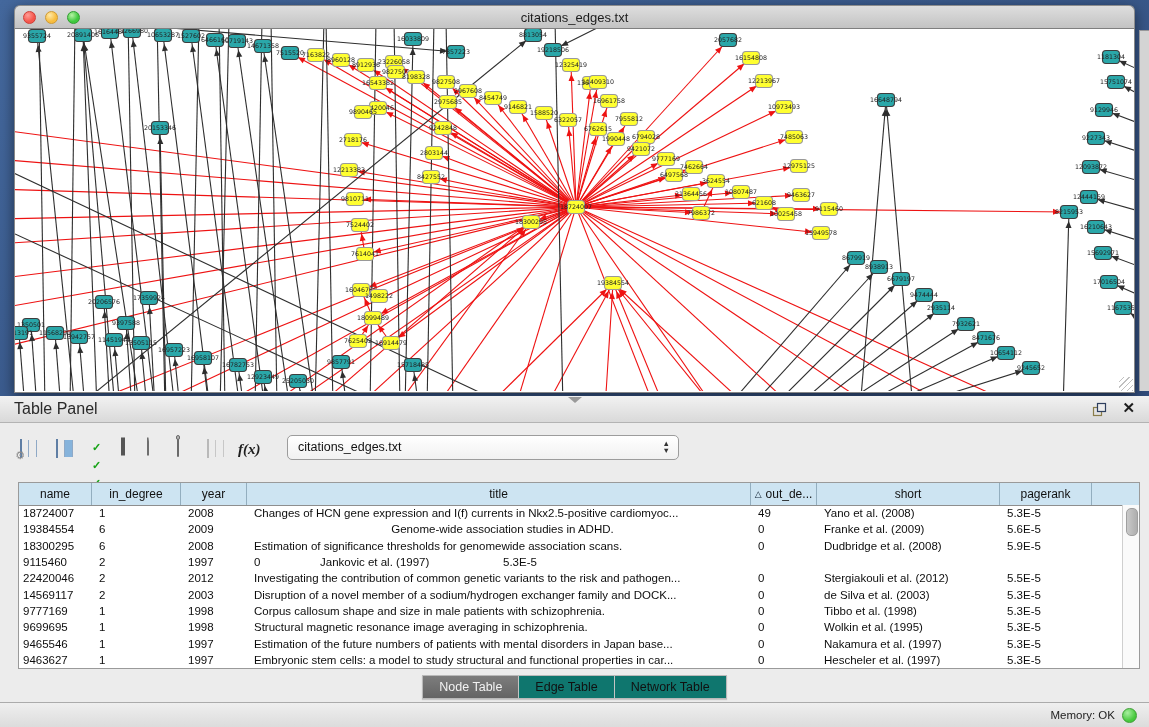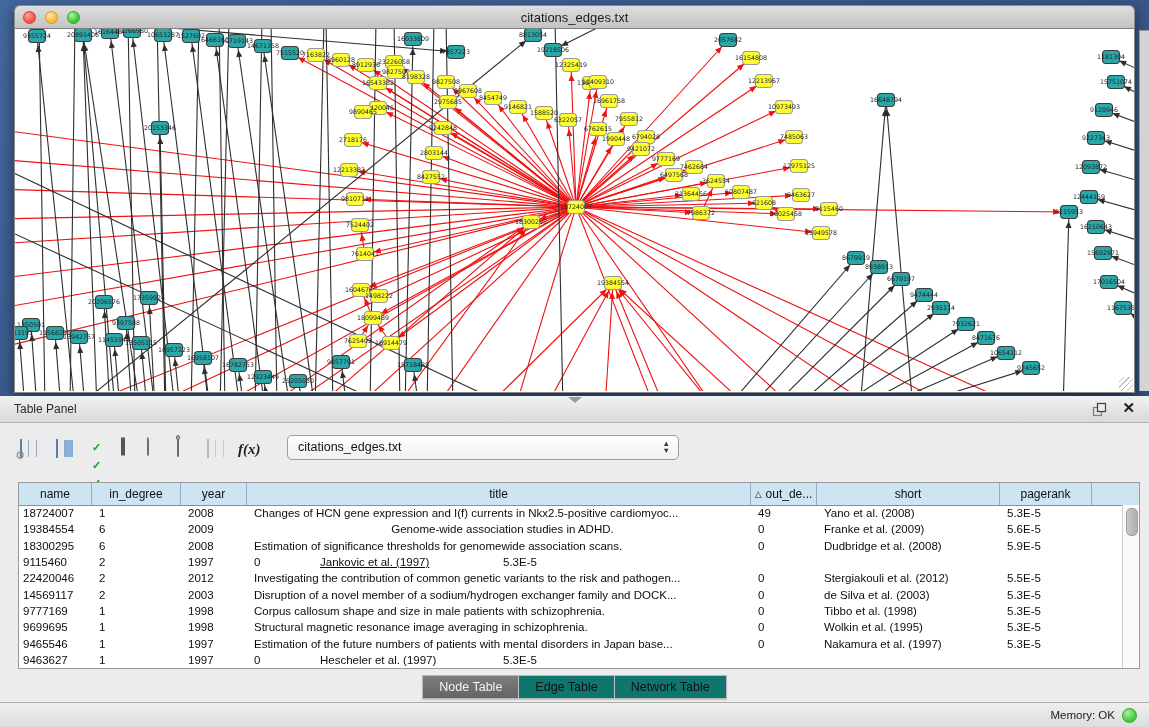--- a/index.html
+++ b/index.html
@@ -22,21 +22,21 @@
   #canvas-wrap{position:absolute;left:0;top:24px;width:1121px;height:364px;background:#fff;
       border:1px solid #888;border-top:none;box-sizing:border-box;overflow:hidden;}
   #grip{position:absolute;right:1px;bottom:1px;width:14px;height:14px;
       background:repeating-linear-gradient(135deg,transparent 0 3px,#c0c0c0 3px 4px);}
   #side-sliver{position:absolute;left:1139px;top:30px;width:10px;height:360px;
       background:#d4d4d4;border-left:1px solid #97979a;border-top:1px solid #97979a;}
   
   #table-panel{position:absolute;left:0;top:396px;width:1149px;height:331px;background:#ececec;}
   #panel-header{position:absolute;left:0;top:0;right:0;height:26px;
       background:linear-gradient(#f2f2f2,#d9d9d9);border-bottom:1px solid #b3b3b3;}
-  #panel-title{position:absolute;left:14px;top:0;line-height:26px;font-size:12px;color:#2a2a2a;}
+  #panel-title{position:absolute;left:14px;top:0;line-height:26px;font-size:16px;color:#2a2a2a;}
   #split-handle{position:absolute;left:50%;top:1px;margin-left:-7px;width:0;height:0;
       border-left:7px solid transparent;border-right:7px solid transparent;border-top:6px solid #9a9a9a;}
   #float-btn{position:absolute;right:42px;top:6px;width:15px;height:15px;cursor:pointer;}
   #close-btn{position:absolute;right:14px;top:3px;font-size:15px;font-weight:bold;color:#1d1d1d;cursor:pointer;}
   
   #toolbar{position:absolute;left:0;top:26px;right:0;height:58px;}
   .tb-icon{position:absolute;top:18px;width:28px;height:28px;}
   .grid-ic{position:relative;width:23px;height:18px;border:1px solid #5f7ea4;background:#fff;}
   .grid-ic .hd{position:absolute;left:0;top:0;right:0;height:4px;background:#aecdе9;background:#aecde9;border-bottom:1px solid #5f7ea4;}
   .grid-ic .v1,.grid-ic .v2{position:absolute;top:0;bottom:0;width:1px;background:#8fa9c6;}
@@ -722,21 +722,21 @@
             <div class="td" style="width: 504px;">Estimation of significance thresholds for genomewide association scans.</div>
             <div class="td" style="width: 66px;">0</div>
             <div class="td" style="width: 183px;">Dudbridge et al. (2008)</div>
             <div class="td" style="width: 92px;">5.9E-5</div>
           </div>
           <div class="tr">
             <div class="td" style="width: 73px; padding-left: 4px;">9115460</div>
             <div class="td" style="width: 89px;">2</div>
             <div class="td" style="width: 66px;">1997</div>
             <div class="td" style="width: 66px;">0</div>
-            <div class="td" style="width: 183px; text-decoration: underline;">Jankovic et al. (1997)</div>
+            <div class="td" style="width: 183px;">Jankovic et al. (1997)</div>
             <div class="td" style="width: 92px;">5.3E-5</div>
           </div>
           <div class="tr">
             <div class="td" style="width: 73px; padding-left: 4px;">22420046</div>
             <div class="td" style="width: 89px;">2</div>
             <div class="td" style="width: 66px;">2012</div>
             <div class="td" style="width: 504px;">Investigating the contribution of common genetic variants to the risk and pathogen...</div>
             <div class="td" style="width: 66px;">0</div>
             <div class="td" style="width: 183px;">Stergiakouli et al. (2012)</div>
             <div class="td" style="width: 92px;">5.5E-5</div>
@@ -774,20 +774,21 @@
             <div class="td" style="width: 66px;">1997</div>
             <div class="td" style="width: 504px;">Estimation of the future numbers of patients with mental disorders in Japan base...</div>
             <div class="td" style="width: 66px;">0</div>
             <div class="td" style="width: 183px;">Nakamura et al. (1997)</div>
             <div class="td" style="width: 92px;">5.3E-5</div>
           </div>
           <div class="tr">
             <div class="td" style="width: 73px; padding-left: 4px;">9463627</div>
             <div class="td" style="width: 89px;">1</div>
             <div class="td" style="width: 66px;">1997</div>
+            <div class="td" style="width: 504px;">Embryonic stem cells: a model to study structural and functional properties in car...</div>
             <div class="td" style="width: 66px;">0</div>
             <div class="td" style="width: 183px;">Hescheler et al. (1997)</div>
             <div class="td" style="width: 92px;">5.3E-5</div>
           </div>
         </div>
       <div id="vscroll">
         <div id="vthumb"></div>
       </div>
     </div>
 

